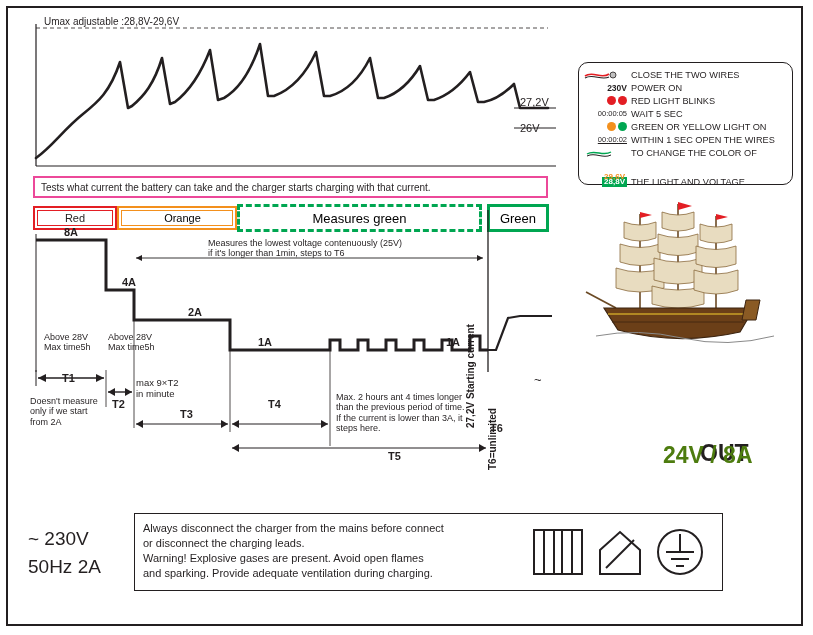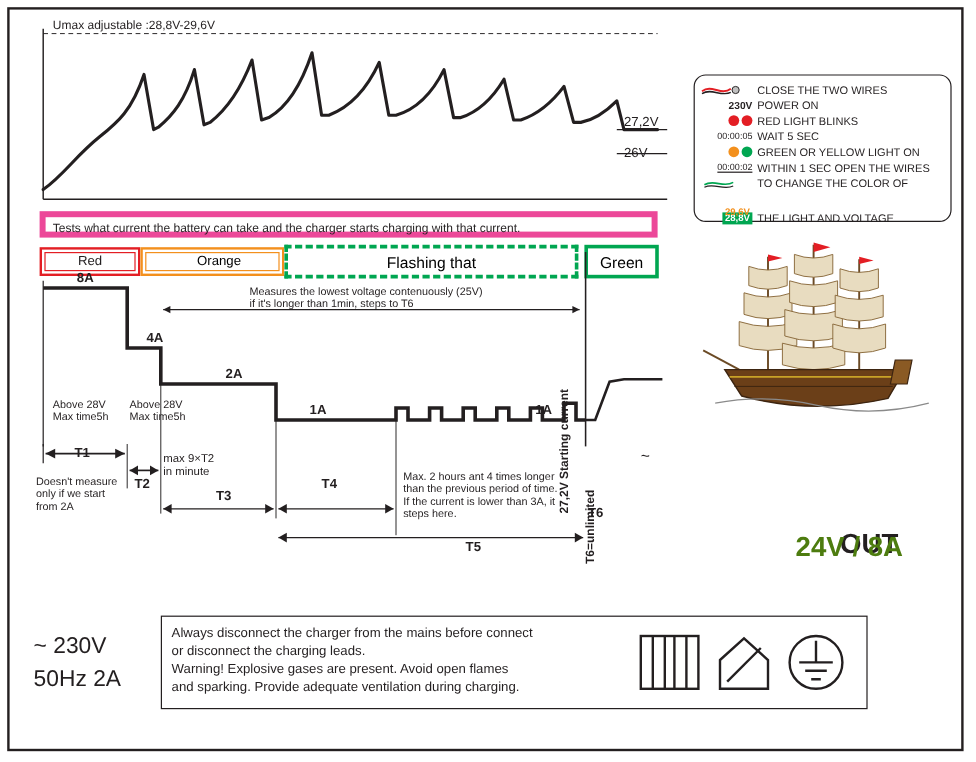--- a/index.html
+++ b/index.html
@@ -35,21 +35,21 @@
     white-space: pre;
   }
   .bold { font-weight: bold; }
   
   .tests-box {
     position: absolute;
     left: 33px;
     top: 176px;
     width: 515px;
     height: 22px;
-    border: 5px solid #ec4899;
+    border: 2px solid #ec4899;
     box-sizing: border-box;
     background: #fff;
   }
   .tests-box .label {
     position: absolute;
     left: 6px;
     top: 4px;
     font-size: 10px;
     color: #231f20;
     white-space: nowrap;
@@ -232,21 +232,21 @@
     <div class="label">Tests what current the battery can take and the charger starts charging with that current.</div>
   </div>
 
   <div class="stage stage-red">
     <div class="inner">Red</div>
   </div>
   <div class="stage stage-orange">
     <div class="inner">Orange</div>
   </div>
   <div class="stage stage-flash">
-    <div class="inner">Flashing that</div>
+    <div class="inner">Measures green</div>
   </div>
   <div class="stage stage-green">
     <div class="inner">Green</div>
   </div>
 
   <div class="abs" style="left:28px; top:232px; width:530px; height:250px;">
     <svg width="530" height="250" viewBox="0 0 530 250">
 
       <line x1="8" y1="2" x2="8" y2="140" stroke="#231f20" stroke-width="1"></line>
 

